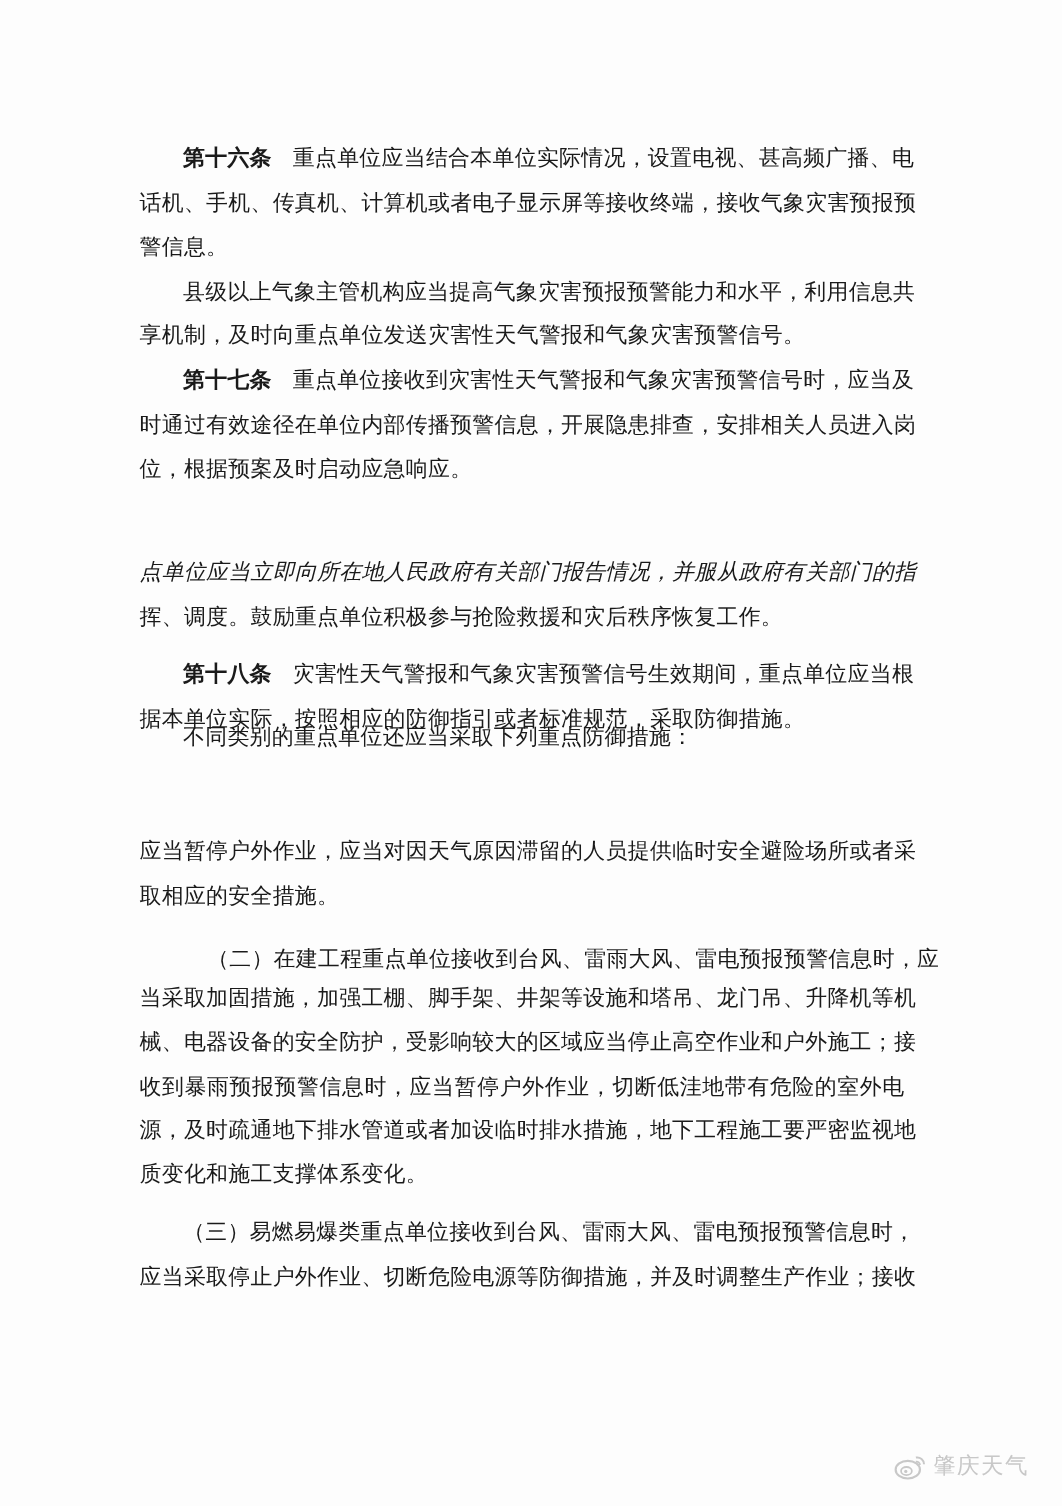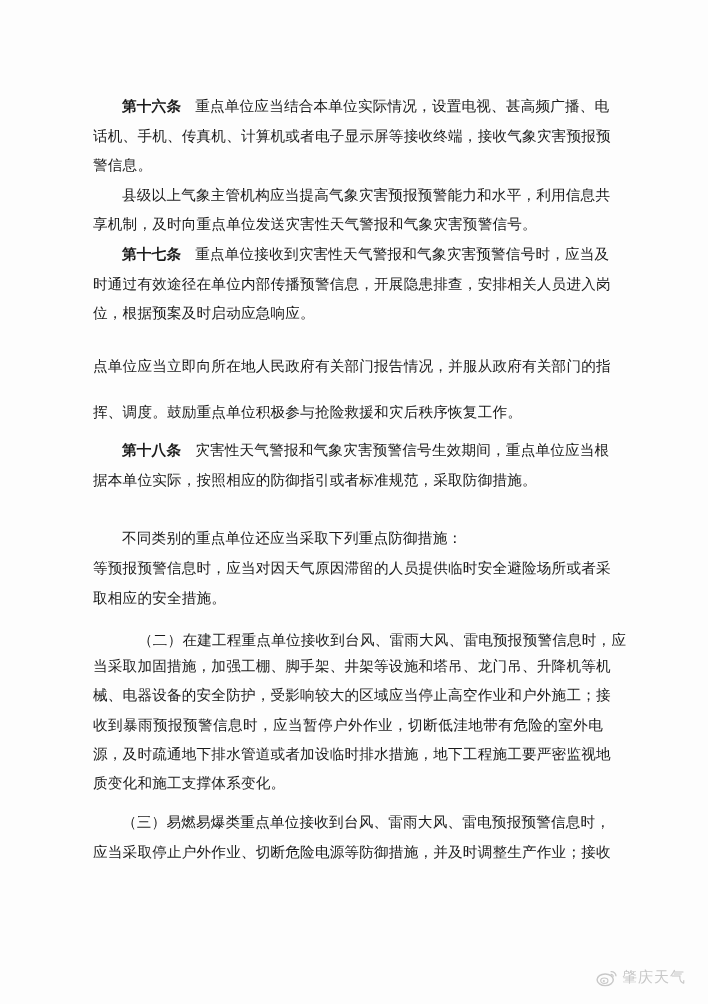--- a/index.html
+++ b/index.html
@@ -62,29 +62,29 @@
   <div class="line" style="top:126px;">话机、手机、传真机、计算机或者电子显示屏等接收终端，接收气象灾害预报预</div>
   <div class="line last" style="top:155px;">警信息。</div>
 
   <div class="line first" style="top:185px;">县级以上气象主管机构应当提高气象灾害预报预警能力和水平，利用信息共</div>
   <div class="line first" style="top:244px;"><span class="art">第十七条</span><span>重点单位接收到灾害性天气警报和气象灾害预警信号时，应当及</span></div>
 
   <div class="line last" style="top:214px;">享机制，及时向重点单位发送灾害性天气警报和气象灾害预警信号。</div>
   <div class="line" style="top:274px;">时通过有效途径在单位内部传播预警信息，开展隐患排查，安排相关人员进入岗</div>
   <div class="line last" style="top:303px;">位，根据预案及时启动应急响应。</div>
 
-  <div class="line" style="top:356px;">点单位应当立即向所在地人民政府有关部门报告情况，并服从政府有关部门的指</div>
+  <div class="line" style="top:372px;font-style:italic;">点单位应当立即向所在地人民政府有关部门报告情况，并服从政府有关部门的指</div>
   <div class="line last" style="top:402px;">挥、调度。鼓励重点单位积极参与抢险救援和灾后秩序恢复工作。</div>
 
   <div class="line first" style="top:440px;"><span class="art">第十八条</span><span>灾害性天气警报和气象灾害预警信号生效期间，重点单位应当根</span></div>
   <div class="line last" style="top:470px;">据本单位实际，按照相应的防御指引或者标准规范，采取防御措施。</div>
 
-  <div class="line first last" style="top:528px;">不同类别的重点单位还应当采取下列重点防御措施：</div>
+  <div class="line first last" style="top:482px;">不同类别的重点单位还应当采取下列重点防御措施：</div>
 
-  <div class="line" style="top:558px;">等预报预警信息时，应当对因天气原因滞留的人员提供临时安全避险场所或者采</div>
+  <div class="line" style="top:558px;">应当暂停户外作业，应当对因天气原因滞留的人员提供临时安全避险场所或者采</div>
   <div class="line last" style="top:588px;">取相应的安全措施。</div>
 
   <div class="line first" style="top:630px;margin-left:16px;">（二）在建工程重点单位接收到台风、雷雨大风、雷电预报预警信息时，应</div>
   <div class="line" style="top:656px;">当采取加固措施，加强工棚、脚手架、井架等设施和塔吊、龙门吊、升降机等机</div>
   <div class="line" style="top:685px;">械、电器设备的安全防护，受影响较大的区域应当停止高空作业和户外施工；接</div>
   <div class="line" style="top:715px;">收到暴雨预报预警信息时，应当暂停户外作业，切断低洼地带有危险的室外电</div>
   <div class="line" style="top:744px;">源，及时疏通地下排水管道或者加设临时排水措施，地下工程施工要严密监视地</div>
   <div class="line last" style="top:773px;">质变化和施工支撑体系变化。</div>
 
   <div class="line first" style="top:812px;">（三）易燃易爆类重点单位接收到台风、雷雨大风、雷电预报预警信息时，</div>

